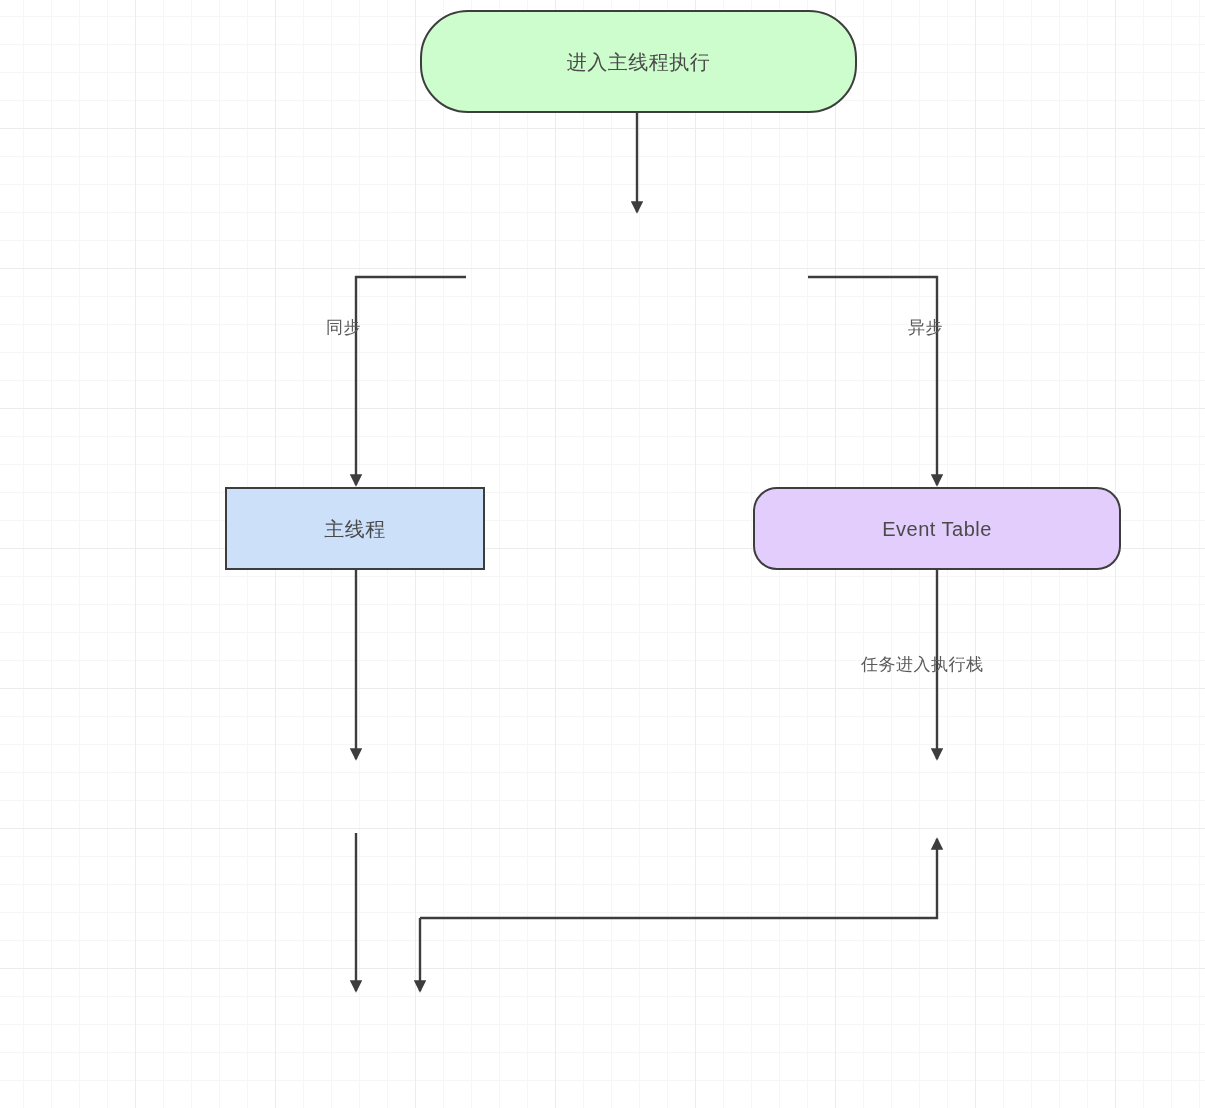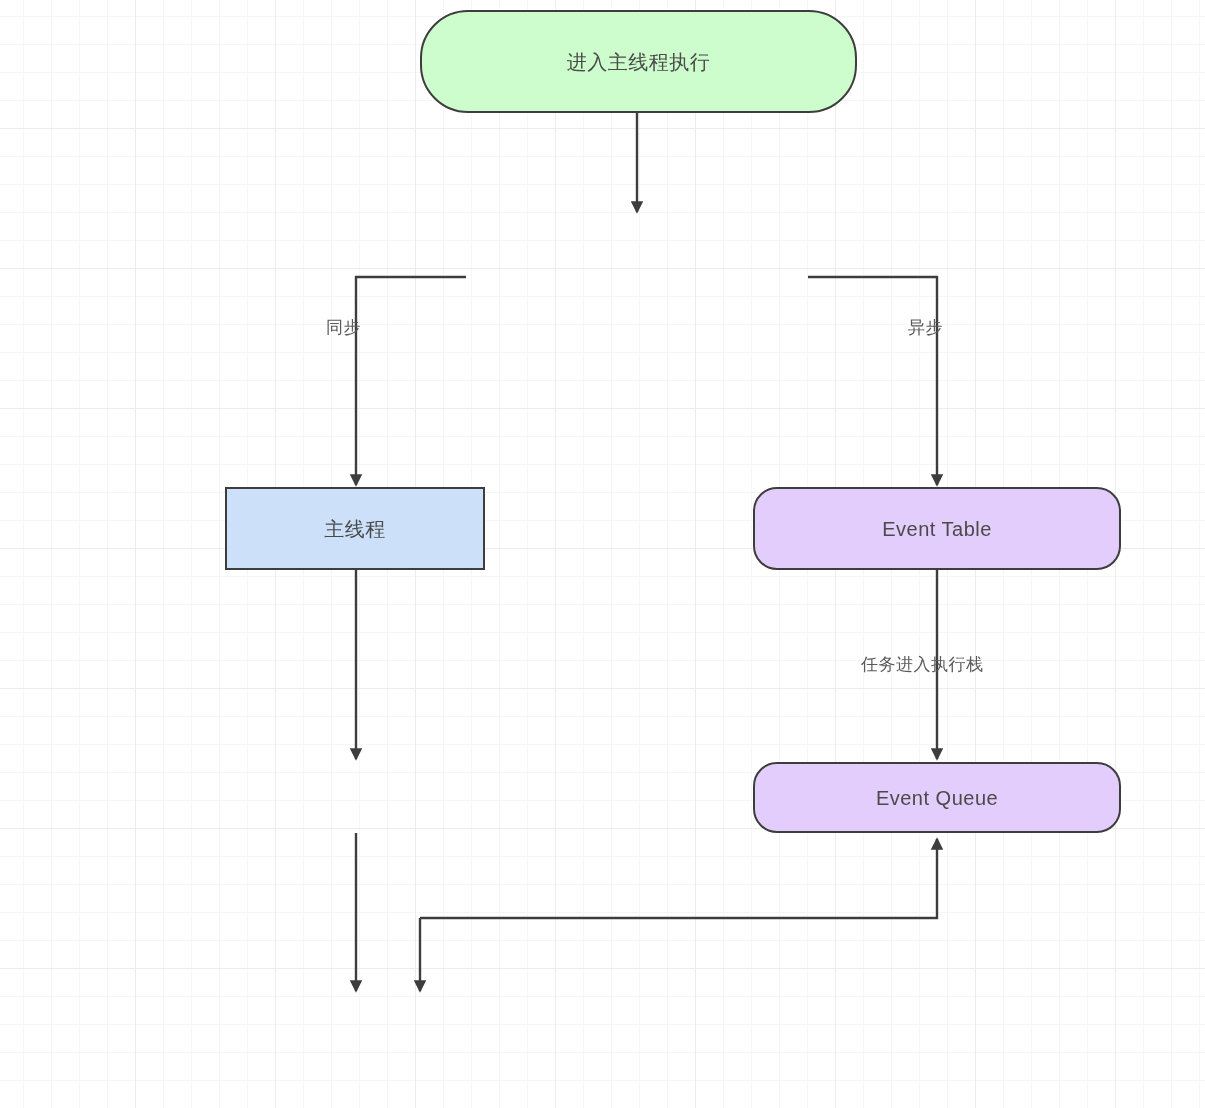--- a/index.html
+++ b/index.html
@@ -122,22 +122,19 @@
 
   <div class="node node-blue" style="left:194px; top:487px; width:260px; height:83px;margin-left:31px;">
     <span>主线程</span>
   </div>
 
 
   <div class="node node-purple" style="left:753px; top:487px; width:368px; height:83px;">
     <span>Event Table</span>
   </div>
 
-  <div class="node node-purple" style="left:753px; top:762px; width:368px; height:71px;">
-    <span>Event Queue</span>
-  </div>
 
 
   <div class="edge-label" style="left:326px; top:316px;">同步</div>
   <div class="edge-label" style="left:908px; top:316px;">异步</div>
   <div class="edge-label" style="left:861px; top:653px;">任务进入执行栈</div>
 
 </div>
 
 </body></html>

